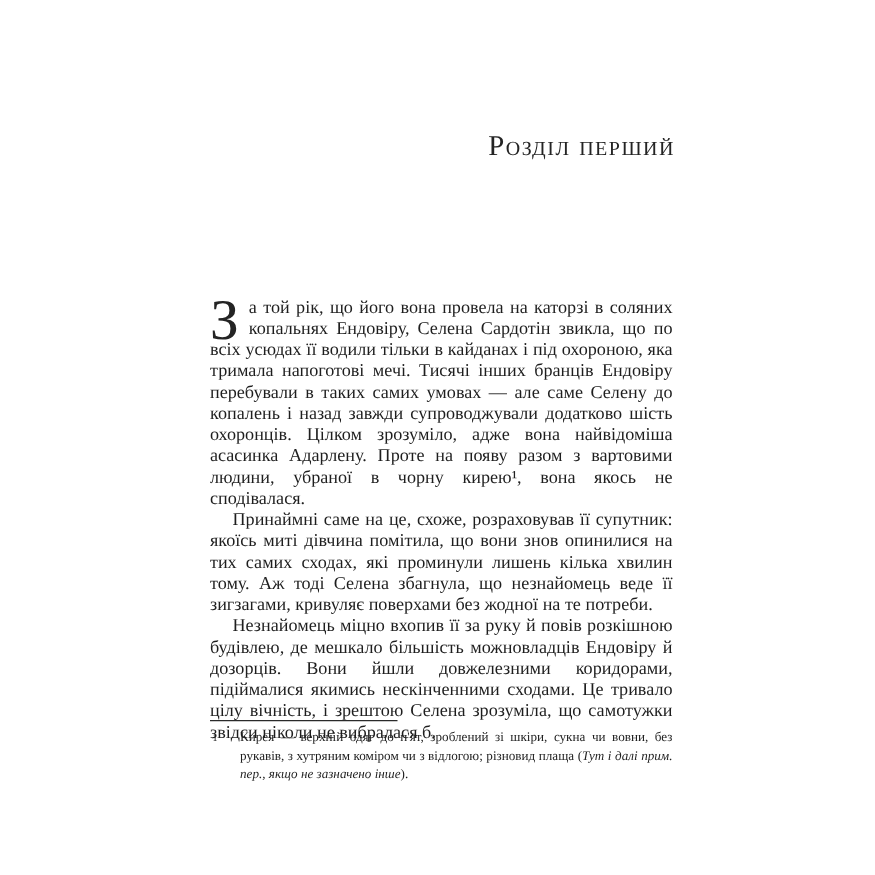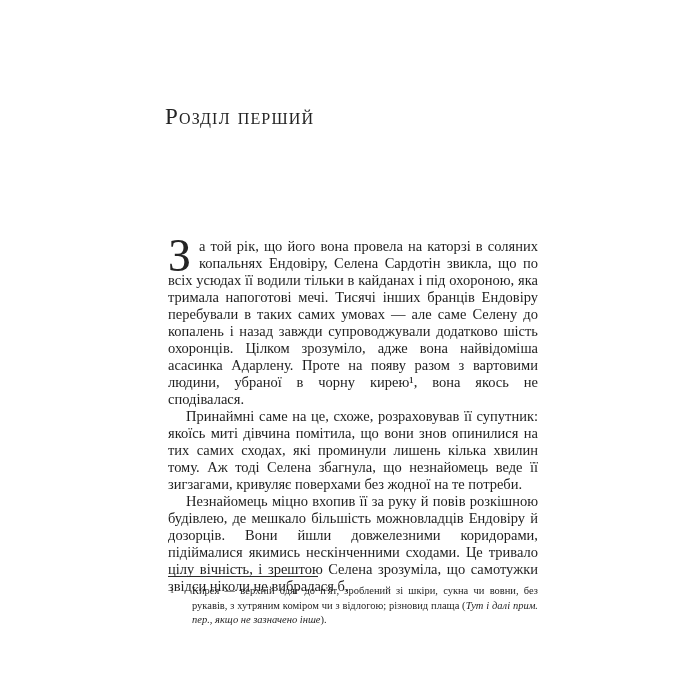--- a/index.html
+++ b/index.html
@@ -11,21 +11,21 @@
     font-family: "Liberation Serif", serif;
     color: #1e1e1e;
     overflow: hidden;
   }
   .chapter-title {
     position: absolute;
     top: 104px;
     left: 165px;
     width: 375px;
     margin: 0;
-    text-align: left;
+    text-align: right;
     font-size: 23px;
     font-weight: 400;
     font-variant: small-caps;
     letter-spacing: 1.2px;
     color: #242424;
   }
   .body-text {
     position: absolute;
     top: 238px;
     left: 168px;

